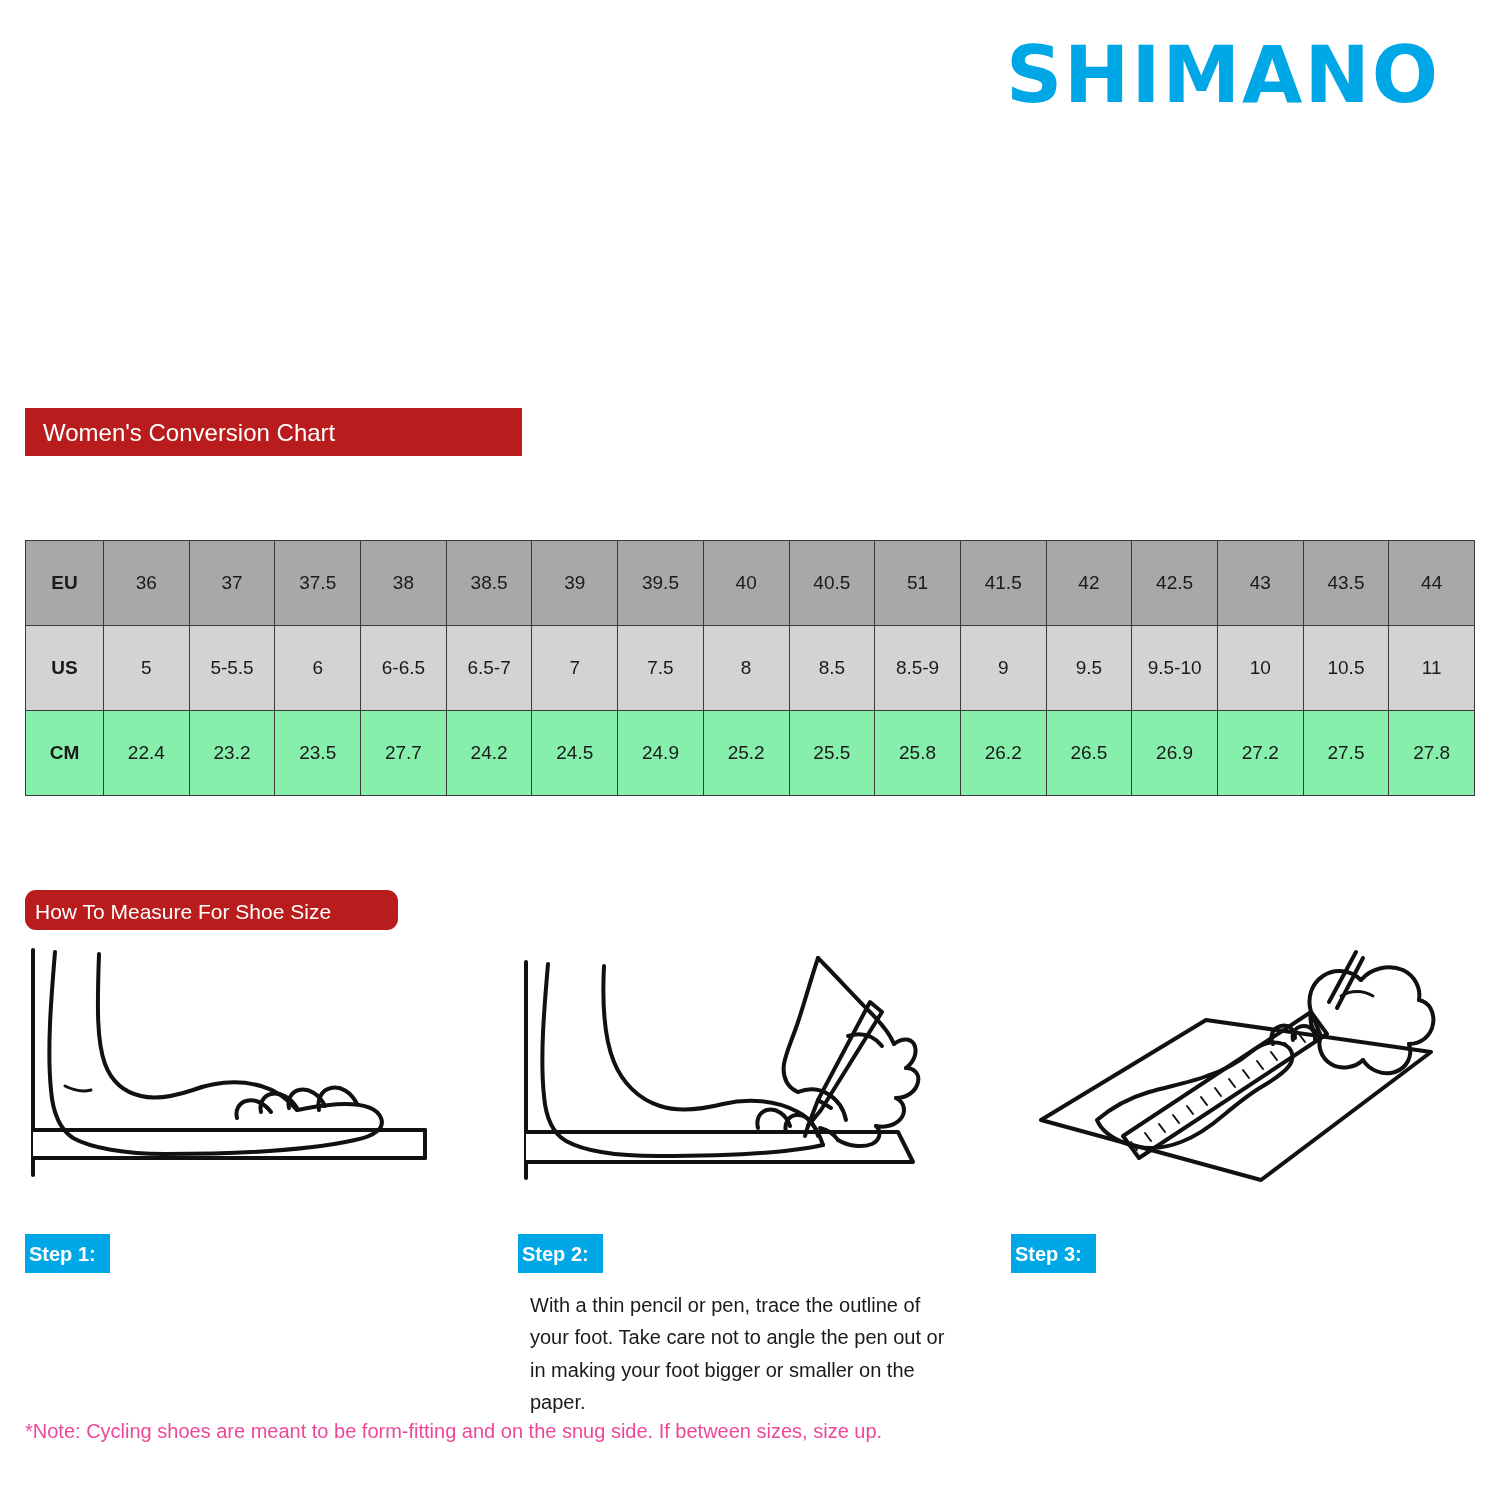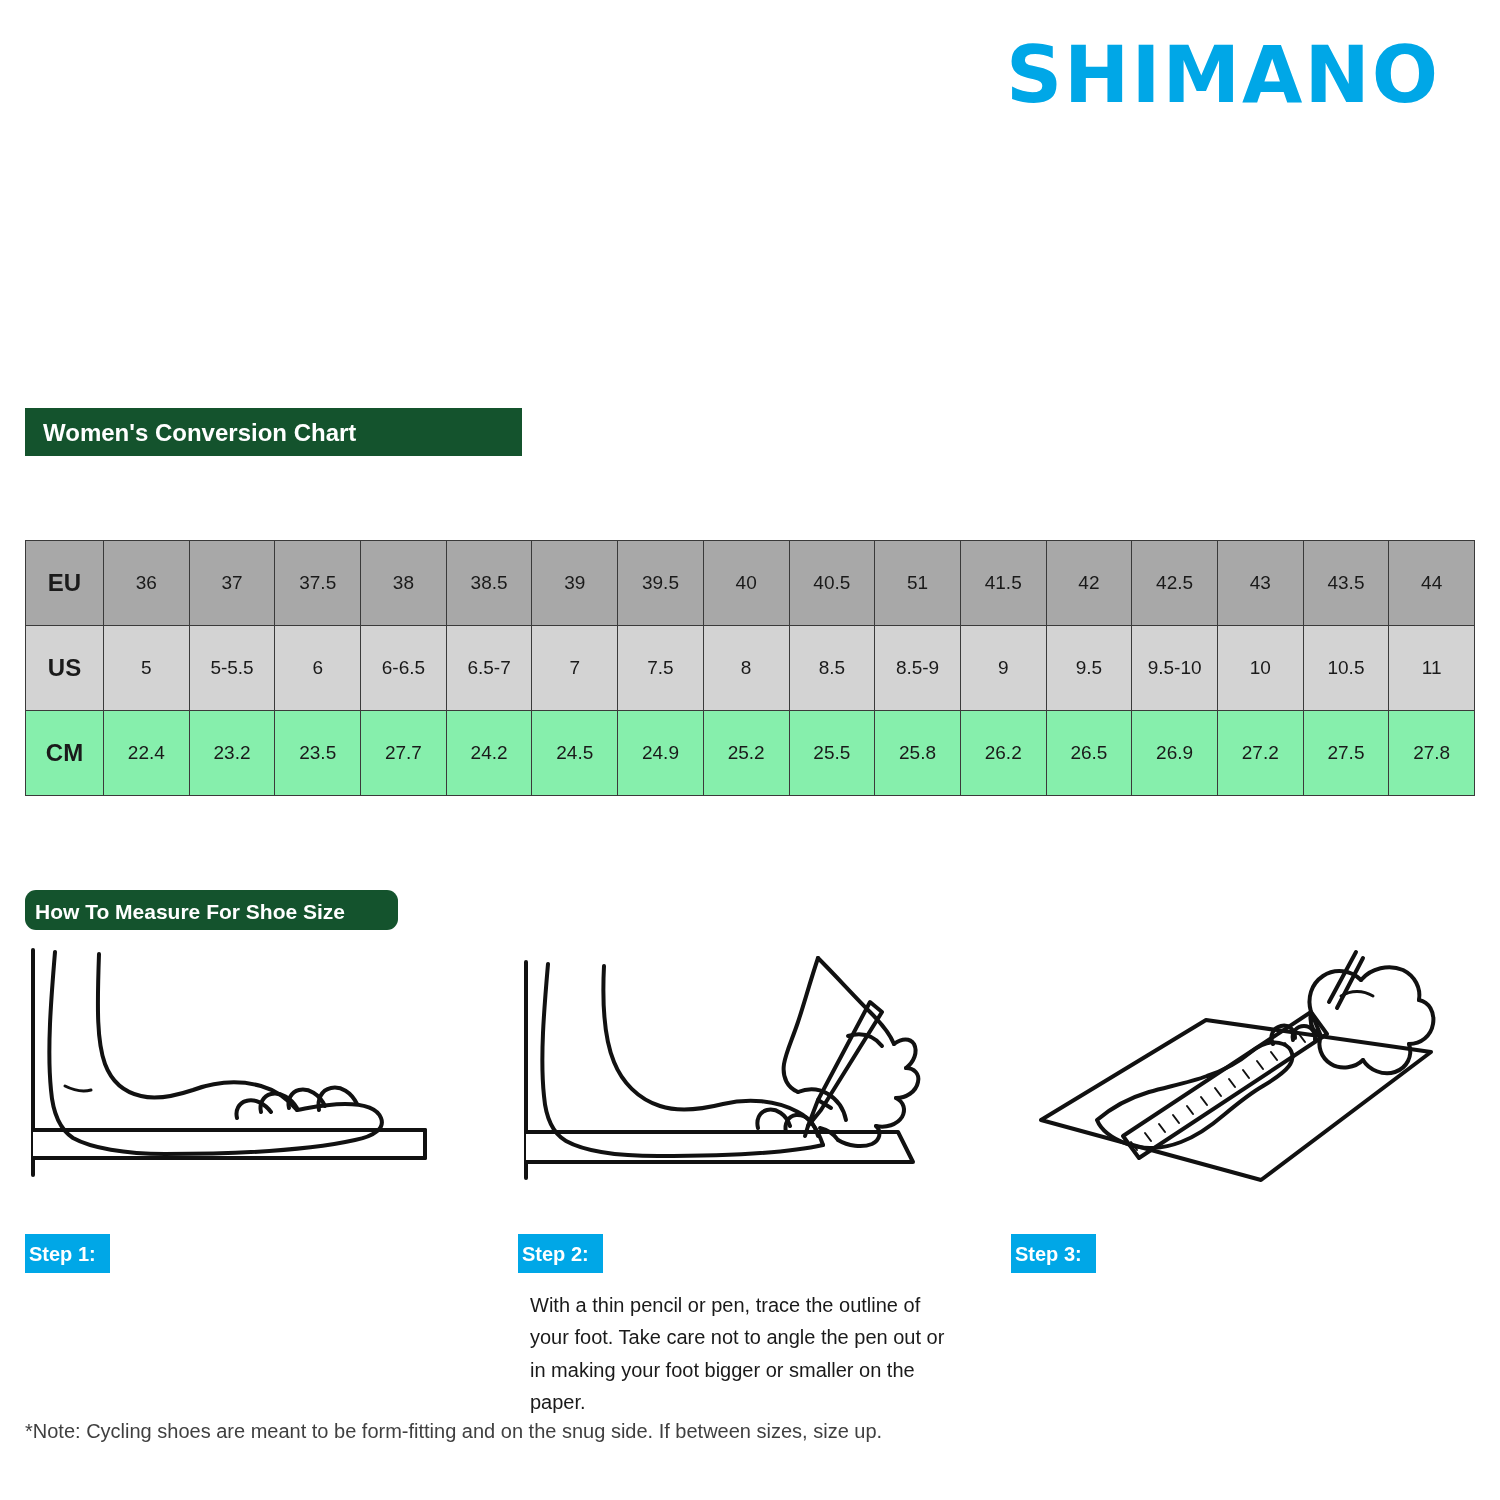--- a/index.html
+++ b/index.html
@@ -24,23 +24,23 @@
     font-size: 78px;
     font-weight: bold;
     letter-spacing: 2px;
     color: #00a7e7;
     line-height: 1;
   }
 
   
   .tag {
     display: inline-block;
-    background: #14532d;
+    background: #b91c1c;
     color: #ffffff;
-    font-weight: bold;
+    font-weight: normal;
     line-height: 1;
   }
   .tag-main {
     position: absolute;
     left: 25px; top: 408px;
     width: 497px; height: 48px;
     font-size: 24px;
     padding: 13px 0 0 18px;
   }
 
@@ -62,21 +62,21 @@
     height: 85px;
     font-weight: normal;
     color: #1a1a1a;
     padding: 0 2px;
   }
   table.conv tr.row-eu td { background: #a8a8a8; }
   table.conv tr.row-us td { background: #d3d3d3; }
   table.conv tr.row-cm td { background: #86efac; }
   table.conv td.rowhead {
     font-weight: bold;
-    font-size: 24px;
+    font-size: 19px;
     width: 78px;
   }
 
   
   .tag-how {
     position: absolute;
     left: 25px; top: 890px;
     width: 373px; height: 40px;
     font-size: 21px;
     padding: 11px 0 0 10px;
@@ -115,21 +115,21 @@
     line-height: 1.62;
     color: #1a1a1a;
     padding-left: 12px;
     width: 445px;
   }
 
   .note {
     position: absolute;
     left: 25px; top: 1420px;
     font-size: 20px;
-    color: #404040;
+    color: #ec4899;
   }
 </style>
 </head>
 <body>
 
 <div class="page">
 
   <div class="brand">SHIMANO</div>
 
   <div class="tag tag-main">Women's Conversion Chart</div>

